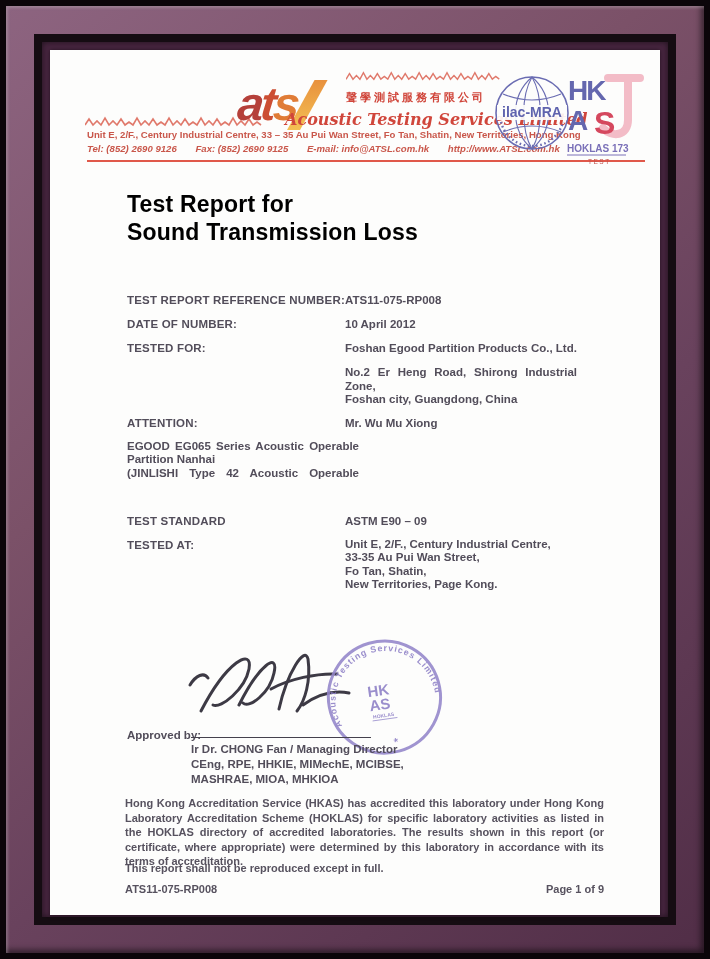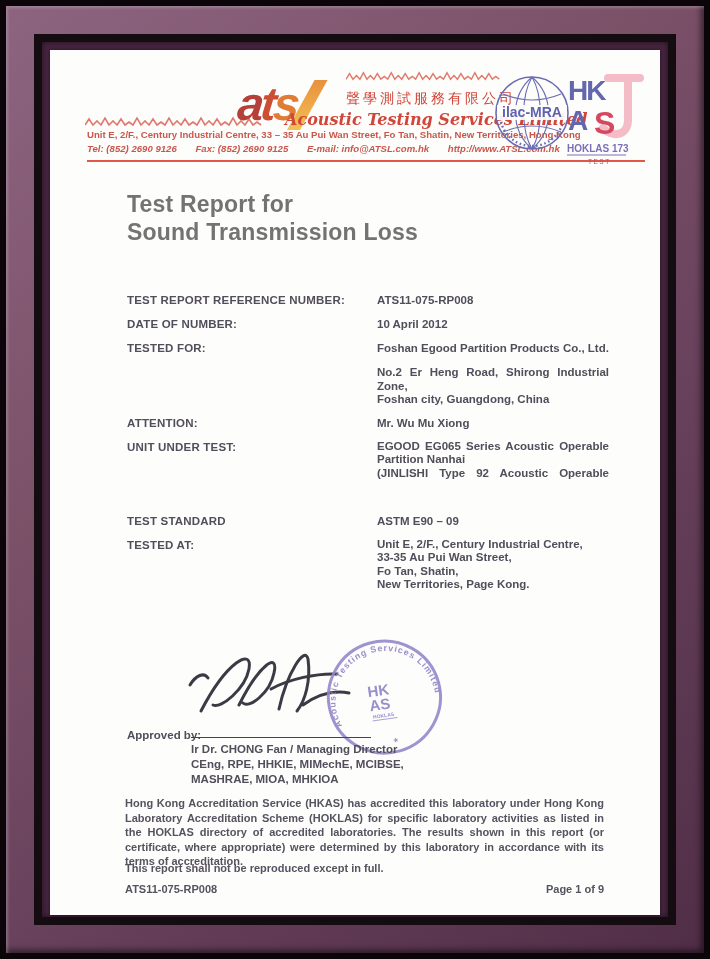--- a/index.html
+++ b/index.html
@@ -17,37 +17,37 @@
   
   .sq{position:absolute;}
   .sq svg{display:block;}
   .atsl-letters{position:absolute;left:188px;top:30px;display:flex;align-items:flex-end;
     font-style:italic;font-weight:900;font-size:47px;line-height:44px;letter-spacing:-3px;transform:skewX(-6deg);}
   .lg-a{color:#b5403a;}
   .lg-t{color:#cc4e33;}
   .lg-s{color:#e07c36;}
   .lg-slash{display:inline-block;width:13px;height:50px;margin-left:4px;margin-bottom:-4px;
     background:linear-gradient(180deg,#e8913d,#f4c053);transform:skewX(-24deg);}
-  .name-zh{position:absolute;left:296px;top:40px;font-size:14px;font-weight:normal;color:#d0453a;letter-spacing:3px;white-space:nowrap;}
+  .name-zh{position:absolute;left:296px;top:40px;font-size:11px;font-weight:bold;color:#d0453a;letter-spacing:3px;white-space:nowrap;}
   .name-en{position:absolute;left:235px;top:60px;font-family:"DejaVu Serif","Liberation Serif",serif;
     font-style:italic;font-weight:600;font-size:16px;color:#d0463b;white-space:nowrap;}
   .addr1{position:absolute;left:37px;top:79px;font-size:9.6px;font-weight:600;color:#c9574b;white-space:nowrap;}
   .addr2{position:absolute;left:37px;top:93px;font-size:9.6px;font-weight:600;color:#c9574b;white-space:nowrap;}
   .addr2 span{margin-right:16px;font-style:italic;}
   .red-rule{position:absolute;left:37px;top:110px;width:558px;height:2px;background:#e0584a;}
 
   .ilac{position:absolute;left:443px;top:24px;}
   .hkas{position:absolute;left:514px;top:20px;}
 
   
-  .title{position:absolute;left:77px;top:140px;font-size:23px;font-weight:bold;color:#737373;line-height:28px;letter-spacing:.2px;}
+  .title{position:absolute;left:77px;top:140px;font-size:23px;font-weight:bold;color:#000000;line-height:28px;letter-spacing:.2px;}
 
   
   .fields{position:absolute;left:77px;top:243px;width:460px;color:#524d5a;font-size:11.5px;font-weight:bold;}
-  .frow{display:flex;margin-bottom:9px;gap:32px;}
+  .frow{display:flex;margin-bottom:9px;}
   .flabel{width:218px;flex:none;line-height:15px;letter-spacing:.2px;}
   .fvalue{width:232px;flex:none;line-height:15px;}
   .vline{line-height:13.6px;}
   .stretch{text-align:justify;text-align-last:justify;}
   .vgap{height:10px;}
   .gap-before{margin-top:33px;}
 
   
   .approval{position:absolute;left:77px;top:595px;width:440px;height:165px;color:#524d5a;}
   .approved-label{position:absolute;left:0;top:84px;font-size:11.5px;font-weight:bold;}
@@ -150,25 +150,24 @@
           <div class="vgap"></div>
           <div class="vline stretch">No.2 Er Heng Road, Shirong Industrial Zone,</div>
           <div class="vline">Foshan city, Guangdong, China</div>
         </div>
       </div>
       <div class="frow">
         <div class="flabel">ATTENTION:</div>
         <div class="fvalue">Mr. Wu Mu Xiong</div>
       </div>
       <div class="frow">
-        <div class="flabel">UNIT UNDER TEST:</div>
         <div class="fvalue">
           <div class="vline stretch">EGOOD EG065 Series Acoustic Operable</div>
           <div class="vline">Partition Nanhai</div>
-          <div class="vline stretch">(JINLISHI Type 92 Acoustic Operable</div>
+          <div class="vline stretch">(JINLISHI Type 42 Acoustic Operable</div>
         </div>
       </div>
       <div class="frow gap-before">
         <div class="flabel">TEST STANDARD</div>
         <div class="fvalue">ASTM E90 – 09</div>
       </div>
       <div class="frow">
         <div class="flabel">TESTED AT:</div>
         <div class="fvalue">
           <div class="vline">Unit E, 2/F., Century Industrial Centre,</div>

